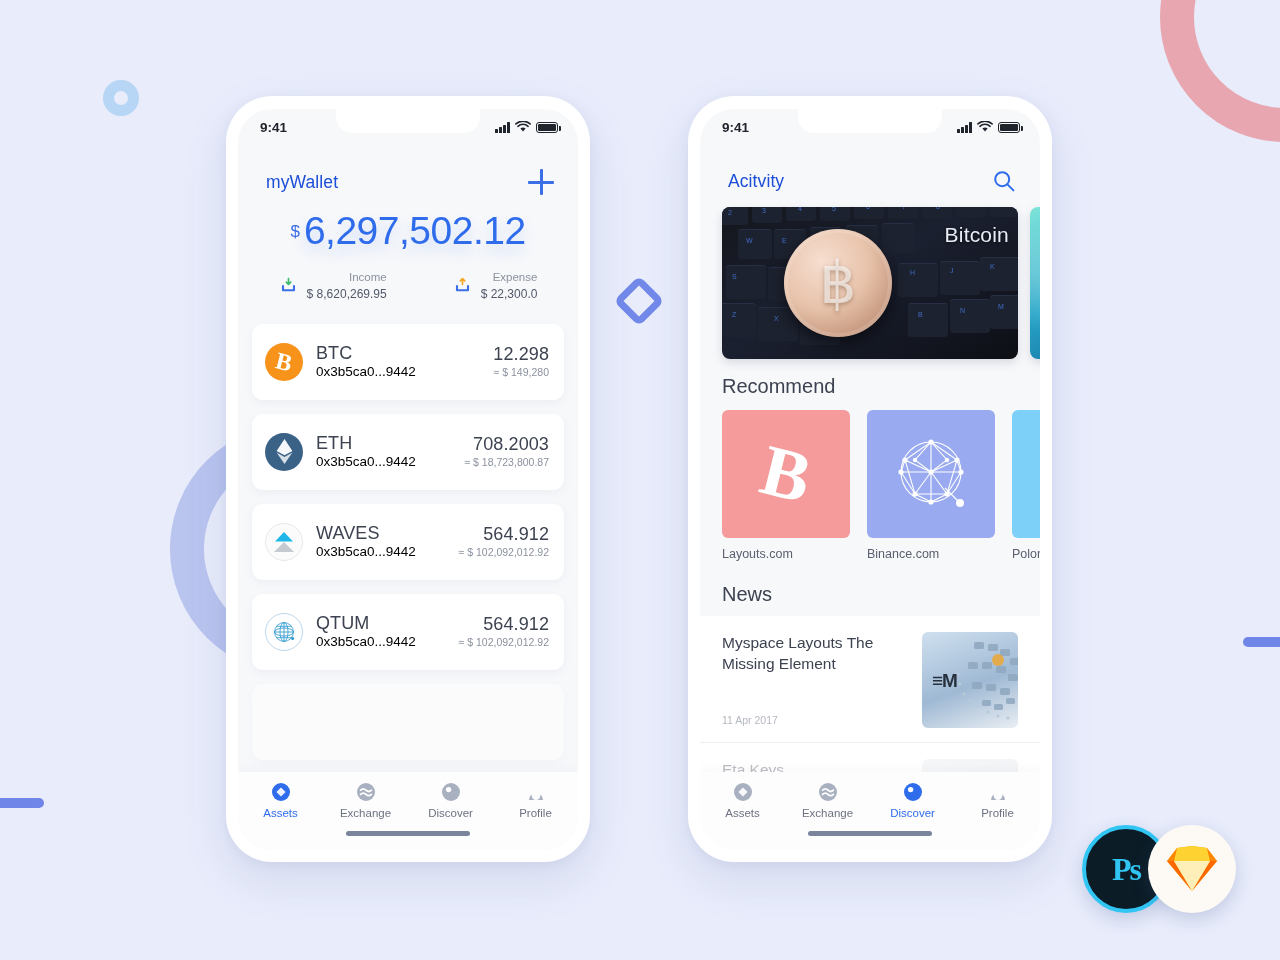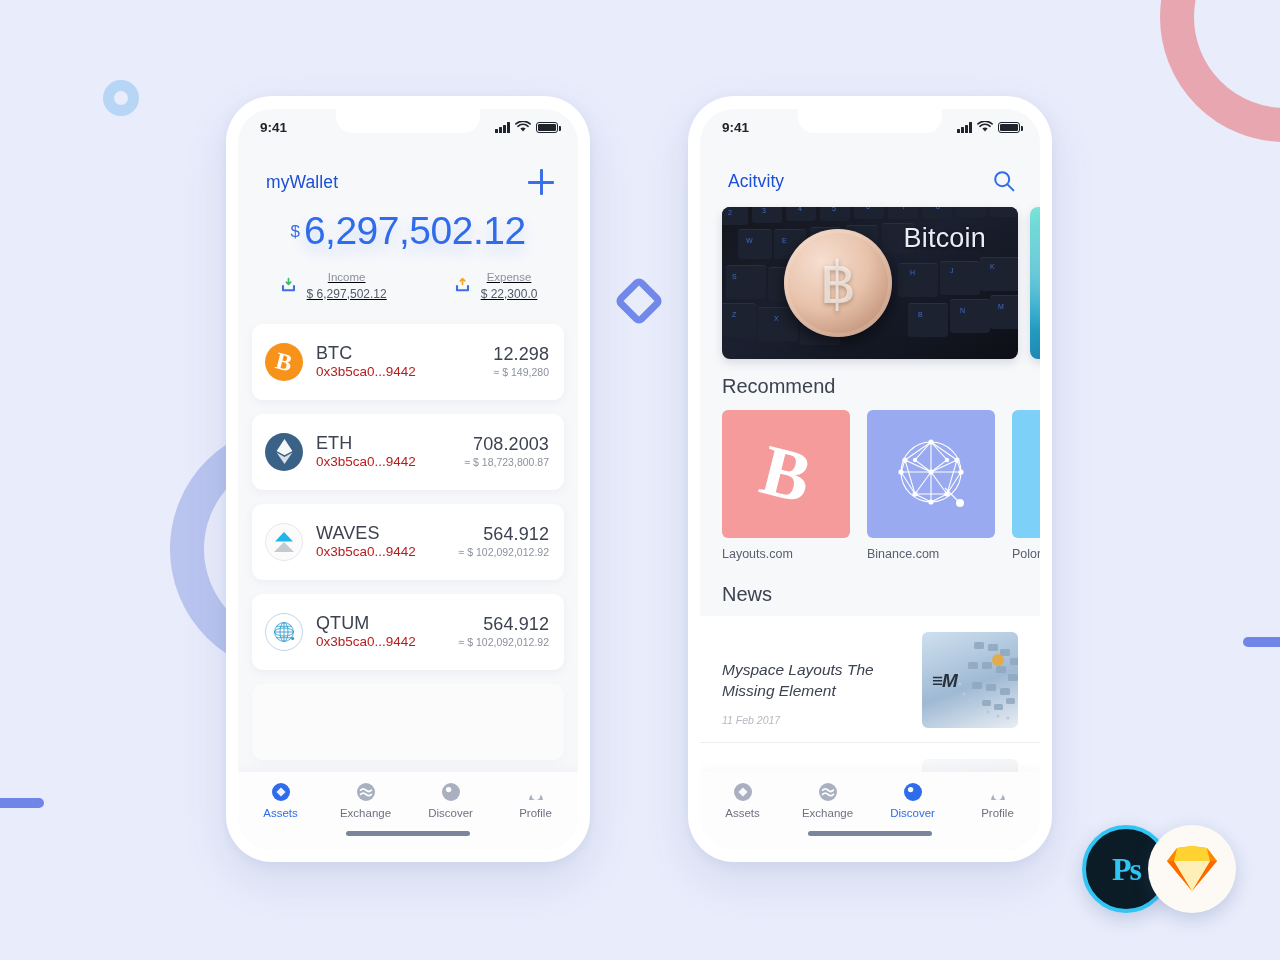--- a/index.html
+++ b/index.html
@@ -101,38 +101,38 @@
   
   .balance-wrap { text-align:center; padding-top: 16px; }
   .balance { display:inline-flex; align-items:flex-start; justify-content:center; }
   .bal-cur { font-size: 17px; color:#3b6fe8; margin-top: 11px; margin-right: 4px; }
   .bal-amt {
     font-size: 39px; color:#2f6ceb; letter-spacing:-.5px; line-height:1;
     text-shadow: 0 8px 14px rgba(47,108,235,.22);
   }
   .inout { display:flex; justify-content:center; gap: 66px; margin-top: 20px; }
   .io { display:flex; align-items:center; gap:9px; }
-  .io-txt { text-align:center;text-decoration:underline; }
+  .io-txt { text-align:right; }
   .io-label { font-size:11.5px; color:#8b919e; line-height:1.35; }
   .io-val { font-size:12px; color:#52586a; line-height:1.35; }
   .tray { width:19px; height:19px; position:relative; }
 
   
   .asset-list { padding: 22px 14px 0; }
   .asset-card {
     background:#fff; border-radius:11px; height:76px;
     display:flex; align-items:center; padding: 0 15px 0 13px;
     margin-bottom: 14px;
     box-shadow: 0 3px 9px rgba(110,120,150,.07);
   }
   .asset-card.ghost { opacity:.55; }
   .coin { width:38px; height:38px; border-radius:50%; flex:none; position:relative; }
   .asset-mid { flex:1; margin-left:13px; }
   .asset-sym { font-size:18px; color:#3c4250; line-height:1.15; letter-spacing:.1px; }
-  .asset-addr { font-size:13.5px; color:#b91c1c; line-height:1.2; }
+  .asset-addr { font-size:13.5px; color:#000000; line-height:1.2; }
   .asset-right { text-align:right; }
   .asset-amt { font-size:18px; color:#3c4250; line-height:1.2; letter-spacing:.1px; }
   .asset-fiat { font-size:10.5px; color:#8b919e; line-height:1.4; }
 
   
   .tabbar {
     position:absolute; left:0; right:0; bottom:0; height:78px;
     background:#fdfdfe; display:flex; align-items:flex-start;
     padding-top:10px; box-shadow: 0 -3px 10px rgba(110,120,150,.05);
   }
@@ -155,22 +155,22 @@
   }
   .kb { position:absolute; inset:0; }
   .kb span {
     position:absolute; background:#1d2230; border-radius:3px;
     box-shadow: inset 0 1px 0 rgba(120,150,220,.12);
   }
   .kb em {
     position:absolute; color:#3f6cc4; font-size:7px; font-style:normal;
   }
   .banner-label {
-    position:absolute; right:32px; top:16px; color:#e9edf5;
-    font-size:27px; letter-spacing:.2px; z-index:4;
+    position:absolute; right:9px; top:16px; color:#e9edf5;
+    font-size:21px; letter-spacing:.2px; z-index:4;
     text-shadow: 0 1px 3px rgba(0,0,0,.6);
   }
   .btc-coin {
     position:absolute; left:62px; top:22px; width:108px; height:108px;
     border-radius:50%; z-index:3;
     background: radial-gradient(circle at 35% 30%, #f6ded0 0%, #e8c3ab 45%, #c89b82 75%, #a97f66 100%);
     box-shadow: 0 6px 16px rgba(0,0,0,.55), inset 0 0 0 4px rgba(255,255,255,.14);
     display:flex; align-items:center; justify-content:center;
   }
   .btc-coin b {
@@ -189,23 +189,23 @@
   .rec-row { display:flex; gap:17px; padding: 12px 0 0 22px; }
   .rec-item { flex:none; width:128px; }
   .rec-tile {
     width:128px; height:128px; border-radius:6px;
     display:flex; align-items:center; justify-content:center;
   }
   .rec-name { font-size:12.5px; color:#5a6070; margin-top:9px; }
 
   .news-list { margin-top: 10px; background:#fff; }
   .news-item {
-    display:flex; align-items:center; gap:0;
+    display:flex; align-items:flex-start; gap:0;
     padding: 16px 22px 14px; border-bottom:1px solid #eceef2;
-    position:relative; min-height:100px;font-style:italic;
+    position:relative; min-height:100px;
   }
   .news-txt { flex:1; }
   .news-title { font-size:15.5px; color:#3c4250; line-height:1.38; }
   .news-date { font-size:10.5px; color:#b4b8c1; position:absolute; bottom:16px; }
   .news-thumb {
     width:96px; height:96px; border-radius:6px; flex:none; overflow:hidden;
     background: linear-gradient(160deg,#cfe0ef 0%,#9fb9d4 55%,#e9eef3 100%);
     position:relative;
   }
   .news-item.faded { opacity:.35; border-bottom:none; }
@@ -264,21 +264,21 @@
         <div class="inout">
           <div class="io">
             <span class="tray">
               <svg width="19" height="19" viewBox="0 0 19 19">
                 <path d="M4 10 v4.2 h11 v-4.2" stroke="#3b6fe8" stroke-width="2.1" fill="none" stroke-linecap="round" stroke-linejoin="round"></path>
                 <path d="M9.5 2.6 v5.4 M7.3 6.1 l2.2 2.2 2.2-2.2" stroke="#3fbb6d" stroke-width="1.7" fill="none" stroke-linecap="round" stroke-linejoin="round"></path>
               </svg>
             </span>
             <span class="io-txt">
               <span class="io-label" style="display:block">Income</span>
-              <span class="io-val" style="display:block">$ 6,297,502.12</span>
+              <span class="io-val" style="display:block">$ 8,620,269.95</span>
             </span>
           </div>
           <div class="io">
             <span class="tray">
               <svg width="19" height="19" viewBox="0 0 19 19">
                 <path d="M4 10 v4.2 h11 v-4.2" stroke="#3b6fe8" stroke-width="2.1" fill="none" stroke-linecap="round" stroke-linejoin="round"></path>
                 <path d="M9.5 8.3 v-5.4 M7.3 4.9 l2.2-2.2 2.2 2.2" stroke="#f5a623" stroke-width="1.7" fill="none" stroke-linecap="round" stroke-linejoin="round"></path>
               </svg>
             </span>
             <span class="io-txt">
@@ -533,21 +533,21 @@
           <div class="rec-name">Poloniex.com</div>
         </div>
       </div>
 
       <div class="sec-title" style="padding-top:22px">News</div>
 
       <div class="news-list">
         <div class="news-item">
           <div class="news-txt">
             <div class="news-title">Myspace Layouts The Missing Element</div>
-            <div class="news-date">11 Feb 2017</div>
+            <div class="news-date">11 Apr 2017</div>
           </div>
           <div class="news-thumb">
             <svg class="svr" viewBox="0 0 86 90">
               <g fill="#8fa8bf" opacity=".85">
                 <rect x="36" y="6" width="10" height="7" rx="1.5"></rect>
                 <rect x="50" y="8" width="10" height="7" rx="1.5"></rect>
                 <rect x="62" y="13" width="10" height="7" rx="1.5"></rect>
                 <rect x="72" y="22" width="10" height="7" rx="1.5"></rect>
                 <rect x="30" y="26" width="10" height="7" rx="1.5"></rect>
                 <rect x="44" y="26" width="10" height="7" rx="1.5"></rect>

